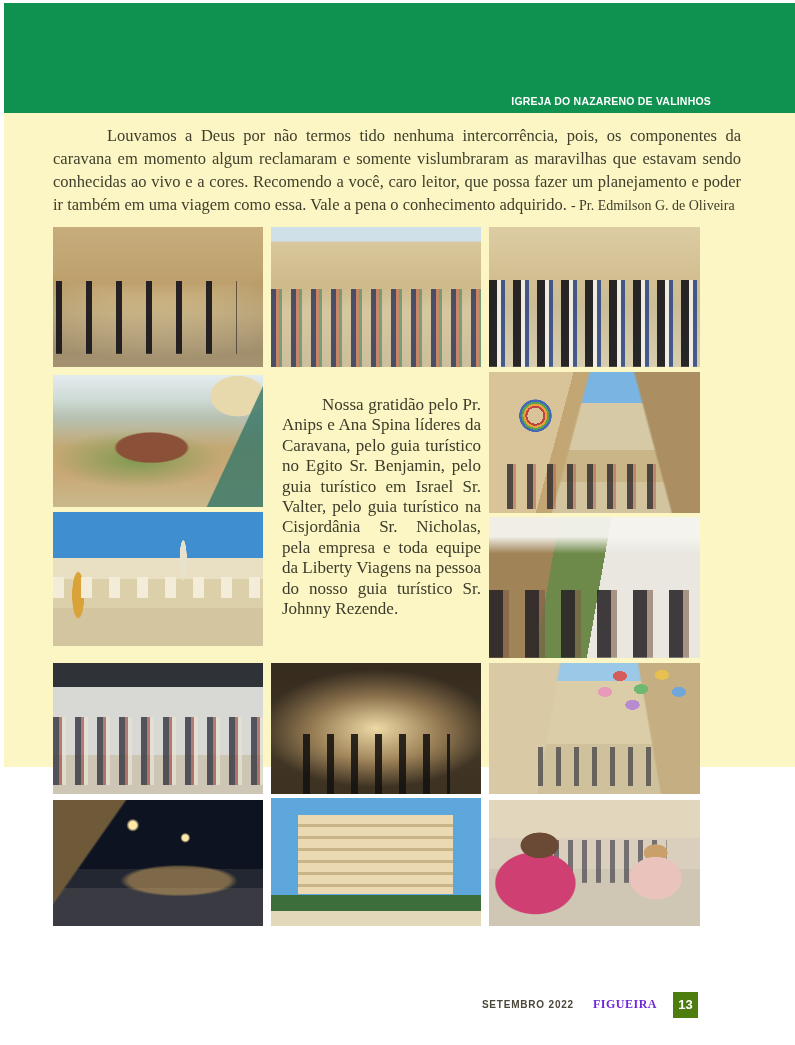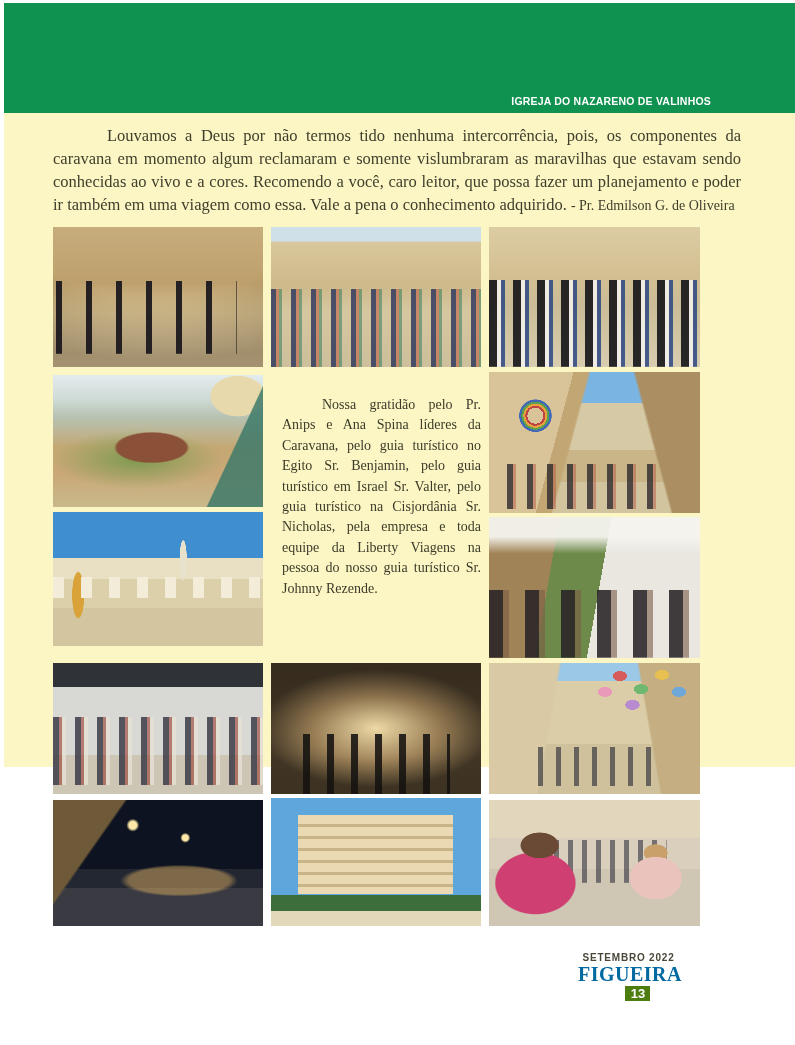--- a/index.html
+++ b/index.html
@@ -13,28 +13,28 @@
                 font-family:"Liberation Sans", sans-serif;font-size:10.5px;font-weight:bold;
                 letter-spacing:.2px;}
 
   
   .intro{position:absolute;left:49px;top:121px;width:688px;margin:0;
          font-size:16.5px;line-height:23px;text-align:justify;text-indent:54px;color:#3f3e2d;}
   .intro .attribution{font-size:14px;}
 
   
   .gratitude{position:absolute;left:278px;top:392px;width:199px;margin:0;
-             font-size:14px;line-height:20.4px;text-align:justify;text-indent:40px;color:#3c3b2b;}
+             font-size:17px;line-height:20.4px;text-align:justify;text-indent:40px;color:#3c3b2b;}
 
   
-  .footer{position:absolute;top:949px;right:97px;height:27px;display:flex;align-items:center;flex-direction:column;}
+  .footer{position:absolute;top:988px;right:97px;height:27px;display:flex;align-items:center;}
   .footer-date{font-family:"Liberation Sans", sans-serif;font-size:10px;font-weight:bold;
                letter-spacing:.8px;color:#4a4638;margin-right:19px;}
-  .footer-logo{font-family:"Liberation Serif", serif;font-size:20px;font-weight:bold;
-               letter-spacing:.5px;color:#0369a1;margin-right:16px;}
+  .footer-logo{font-family:"Liberation Serif", serif;font-size:12px;font-weight:bold;
+               letter-spacing:.5px;color:#6d28d9;margin-right:16px;}
   .page-num{width:25px;height:26px;background:#4d7c0f;color:#ffffff;display:flex;
             align-items:center;justify-content:center;font-family:"Liberation Sans", sans-serif;
             font-size:13px;font-weight:bold;}
 
   
   .photo{position:absolute;background-repeat:no-repeat;background-color:#cfc2a0;background-size:100% 100%;}
 
   .p-r1c1{left:49px;top:224px;width:210px;height:140px;}
   .p-r1c2{left:267px;top:224px;width:210px;height:140px;}
   .p-r1c3{left:485px;top:224px;width:211px;height:140px;}

